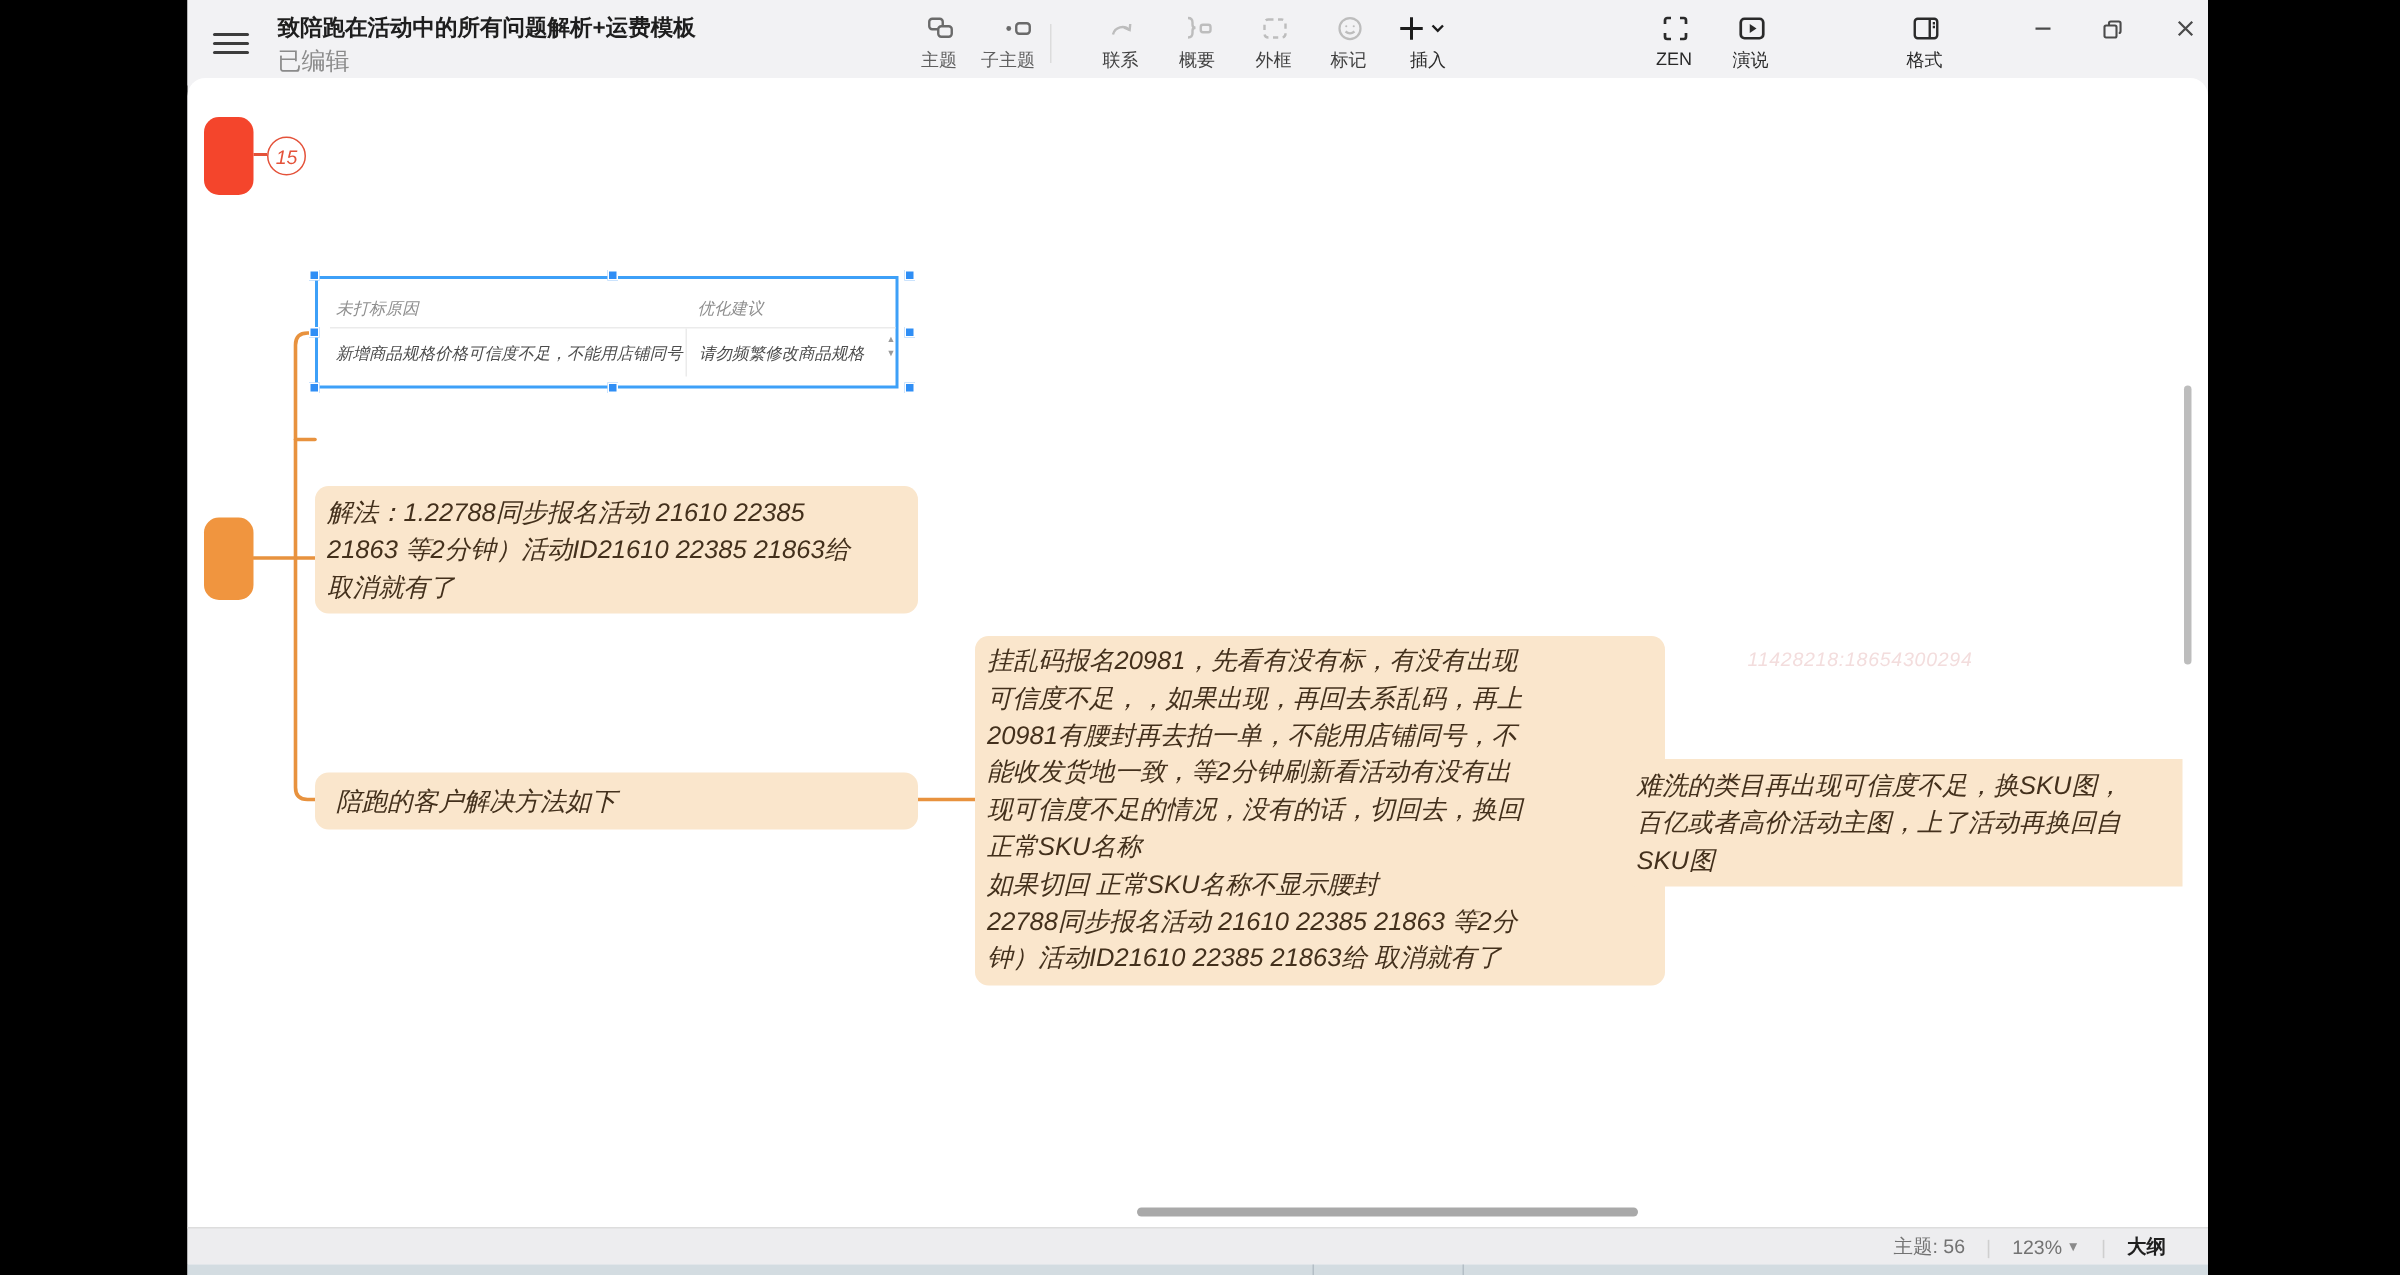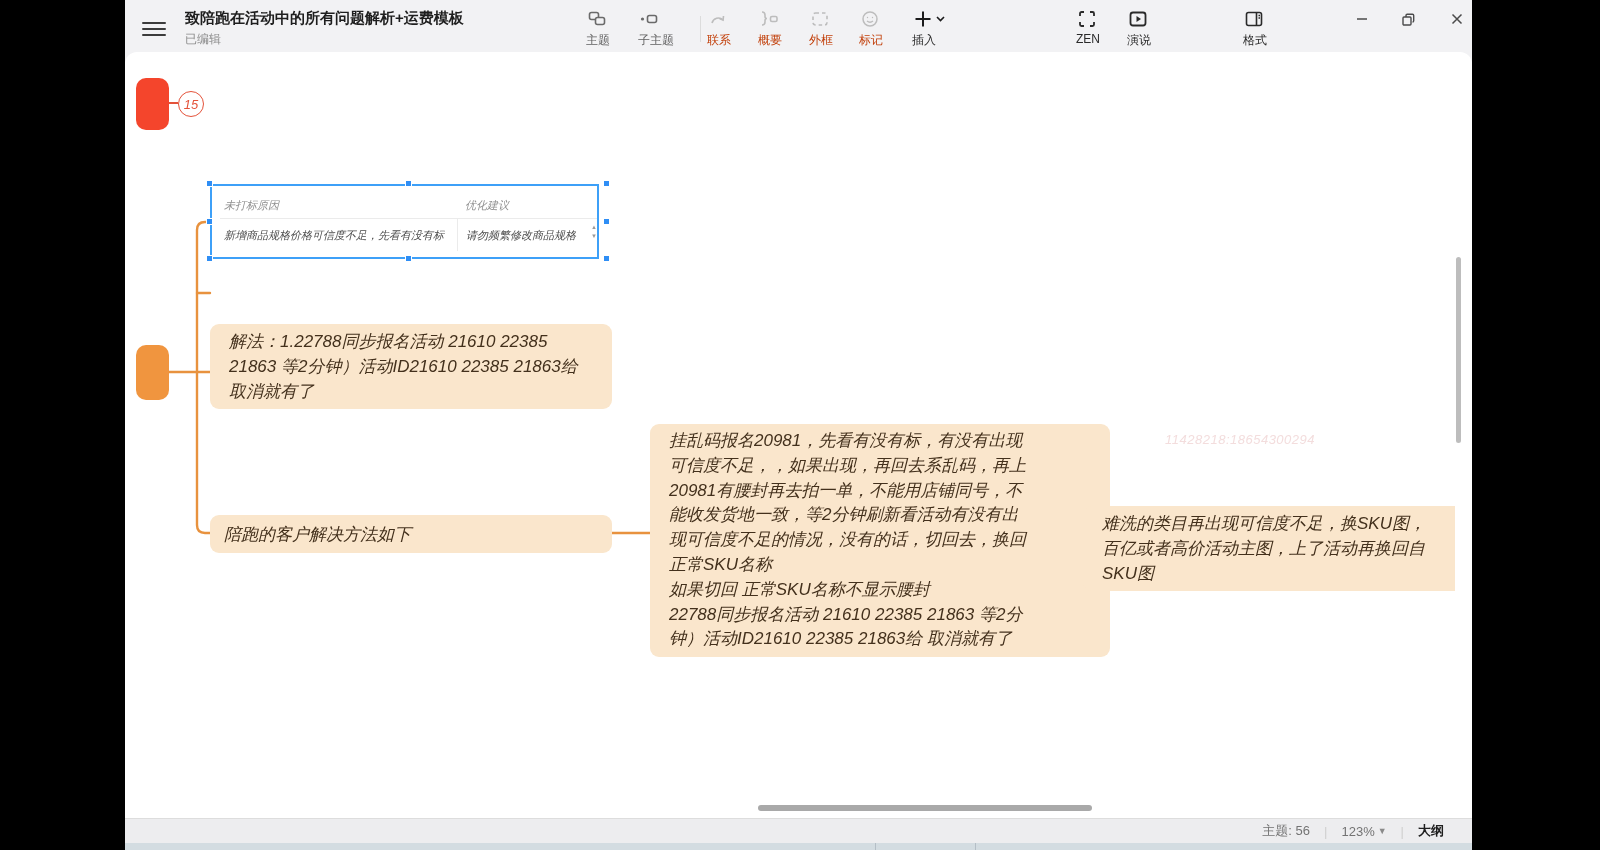--- a/index.html
+++ b/index.html
@@ -6,46 +6,46 @@
   html,body { width:1600px; height:850px; background:#000; overflow:hidden;
     font-family:"Liberation Sans","DejaVu Sans",sans-serif; }
   .screen { position:relative; width:1600px; height:850px; background:#000; }
   .window { position:absolute; left:125px; top:0; width:1347px; height:850px; background:#f2f2f4; }
 
   
   .titlebar { position:absolute; left:0; top:0; width:100%; height:57px; background:#f2f2f4; }
   .menu-btn { position:absolute; left:17px; top:18px; width:24px; height:20px; cursor:pointer; }
   .menu-btn span { display:block; height:2.5px; background:#3c3c3c; border-radius:2px; margin:3.5px 0; }
   .doc-title { position:absolute; left:60px; top:9px; font-size:15px; font-weight:bold; color:#1e1e1e; white-space:nowrap; }
-  .doc-status { position:absolute; left:60px; top:31px; font-size:12px; color:#8b8b8b; }
+  .doc-status { position:absolute; left:60px; top:31px; font-size:16px; color:#8b8b8b; }
 
   .tb-btn { position:absolute; top:8px; width:52px; height:44px; display:flex; flex-direction:column;
-    align-items:flex-start; justify-content:flex-start; cursor:pointer; }
+    align-items:flex-end; justify-content:flex-start; cursor:pointer; }
   .tb-btn svg { display:block; }
   .tb-label { font-size:12px; margin-top:2px; color:#5f5f5f; white-space:nowrap; }
-  .tb-btn.disabled .tb-label { color:#c2410c; }
+  .tb-btn.disabled .tb-label { color:#404040; }
   .tb-btn.dark .tb-label { color:#2a2a2a; }
   .tb-sep { position:absolute; top:16px; width:1px; height:26px; background:#dcdcdc; }
 
   .win-ctrl { position:absolute; top:6px; width:34px; height:26px; display:flex; align-items:center;
     justify-content:center; color:#4b4b4b; cursor:pointer; font-size:15px; }
 
   
   .canvas { position:absolute; left:0; top:52px; width:1347px; height:766px; background:#ffffff;
     border-radius:12px 12px 0 0; overflow:hidden;font-style:italic; }
   .conn-svg { position:absolute; left:0; top:0; width:1347px; height:766px; }
 
   .node-red { position:absolute; left:11px; top:26px; width:33px; height:52px; background:#f4452c; border-radius:10px; }
   .badge { position:absolute; left:53px; top:39px; width:26px; height:26px; border-radius:50%;
     background:#fff; border:1.5px solid #e4523a; color:#e4523a; font-size:13px;
     display:flex; align-items:center; justify-content:center; cursor:pointer; }
   .node-orange { position:absolute; left:11px; top:293px; width:33px; height:55px; background:#f0953f; border-radius:10px; }
 
   .topic { position:absolute; background:#fae6cc; border-radius:9px; color:#43301c;
-    font-size:17px; line-height:25px; padding:5px 19px; white-space:pre-line; cursor:pointer; }
+    font-size:17px; line-height:25px; padding:5px 8px; white-space:pre-line; cursor:pointer; }
   .topic.single { display:flex; align-items:center; padding:0 14px; white-space:nowrap; }
 
   
   .sel-box { position:absolute; left:85px; top:132px; width:389px; height:75px;
     border:2px solid #3da0f8; background:#fff; cursor:pointer; }
   .tbl { position:absolute; left:8px; top:6px; width:377px; height:59px; font-size:11px; }
   .tbl-head { position:absolute; top:0; left:0; width:100%; height:27px; border-bottom:1px solid #ebebeb;
     display:flex; align-items:center; color:#8f8f8f; }
   .tbl-row { position:absolute; top:27px; left:0; width:100%; height:32px; display:flex; align-items:center; color:#4c4c4c; }
   .c1 { width:237px; padding-left:4px; white-space:nowrap; overflow:hidden; }
@@ -224,21 +224,21 @@
 
       <div class="node-orange"></div>
 
       <div class="sel-box">
         <div class="tbl">
           <div class="tbl-head">
             <div class="c1">未打标原因</div>
             <div class="c2">优化建议</div>
           </div>
           <div class="tbl-row">
-            <div class="c1">新增商品规格价格可信度不足，先看有没有标</div>
+            <div class="c1">新增商品规格价格可信度不足，不能用店铺同号</div>
             <div class="c2">请勿频繁修改商品规格</div>
           </div>
           <div class="tbl-scroll">
               <span>▲</span>
               <span>▼</span>
             </div>
         </div>
       </div>
 
       <div class="handle" style="left:81px;top:128px"></div>

